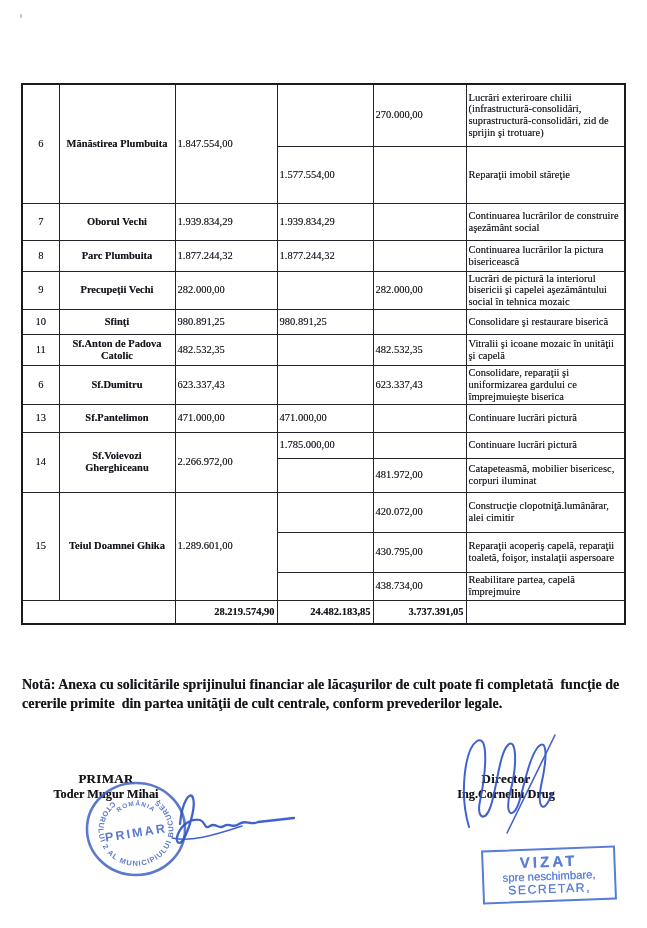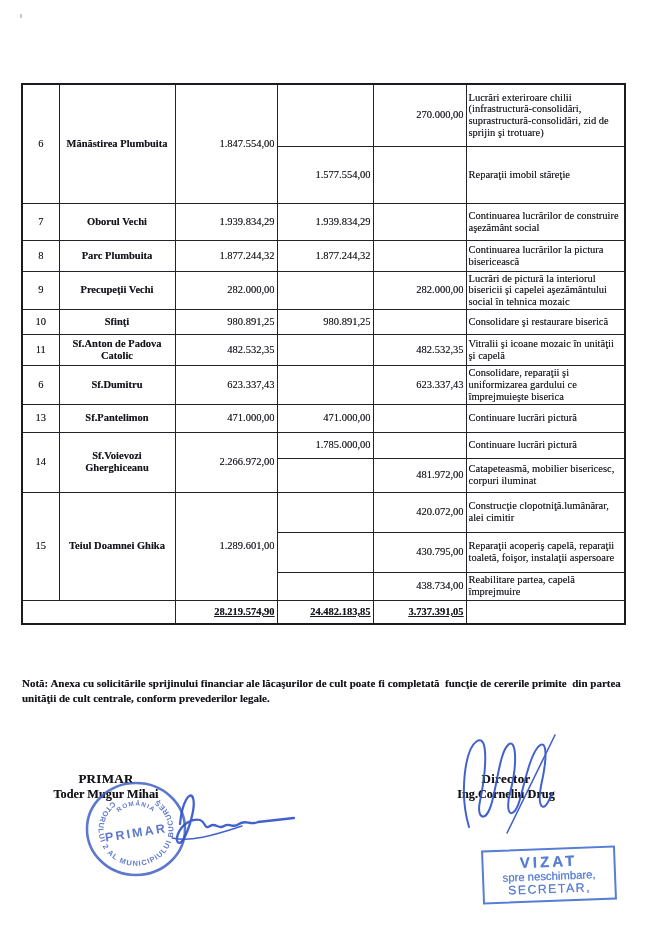--- a/index.html
+++ b/index.html
@@ -10,28 +10,28 @@
 
   
   table.doc{position:absolute;left:21px;top:83px;width:603px;border-collapse:collapse;
             table-layout:fixed;border:2.4px solid #1b1b22;}
   table.doc td{border:1px solid #22222a;vertical-align:middle;font-size:10.5px;
                line-height:1.13;padding:1px 2px;overflow:hidden;
                text-shadow:0 0 .5px rgba(20,20,30,.55);}
   tr.mr td{border-top-width:1.8px;}
   td.no{text-align:center;font-size:11px;}
   td.nm{text-align:center;font-weight:bold;font-size:10.5px;padding:1px 1px;margin-left:24px;}
-  td.vl{text-align:right;font-size:10.6px;}
+  td.vl{text-align:left;font-size:10.6px;}
   td.ds{text-align:left;padding:1px 4px;font-size:10.4px;margin-left:48px;}
-  td.tot{text-align:right;font-weight:bold;font-size:10.8px;padding-right:3px;text-decoration:underline;}
+  td.tot{text-align:right;font-weight:bold;font-size:10.8px;padding-right:3px;}
   tr.total-row td{border-top-width:1.8px;}
 
   
   .note{position:absolute;left:22px;top:676px;width:604px;font-weight:bold;
-        font-size:11px;line-height:1.35;color:#15151b;white-space:pre-wrap;
+        font-size:14px;line-height:1.35;color:#15151b;white-space:pre-wrap;
         text-shadow:0 0 .5px rgba(20,20,30,.5);}
 
   
   .sig-block{position:absolute;text-align:center;font-weight:bold;color:#131318;
              text-shadow:0 0 .5px rgba(20,20,30,.5);}
   .sig-left{left:42px;top:771px;width:128px;}
   .sig-right{left:443px;top:771px;width:126px;}
   .sig-title{font-size:13px;letter-spacing:.3px;}
   .sig-name{font-size:12.3px;}
 

